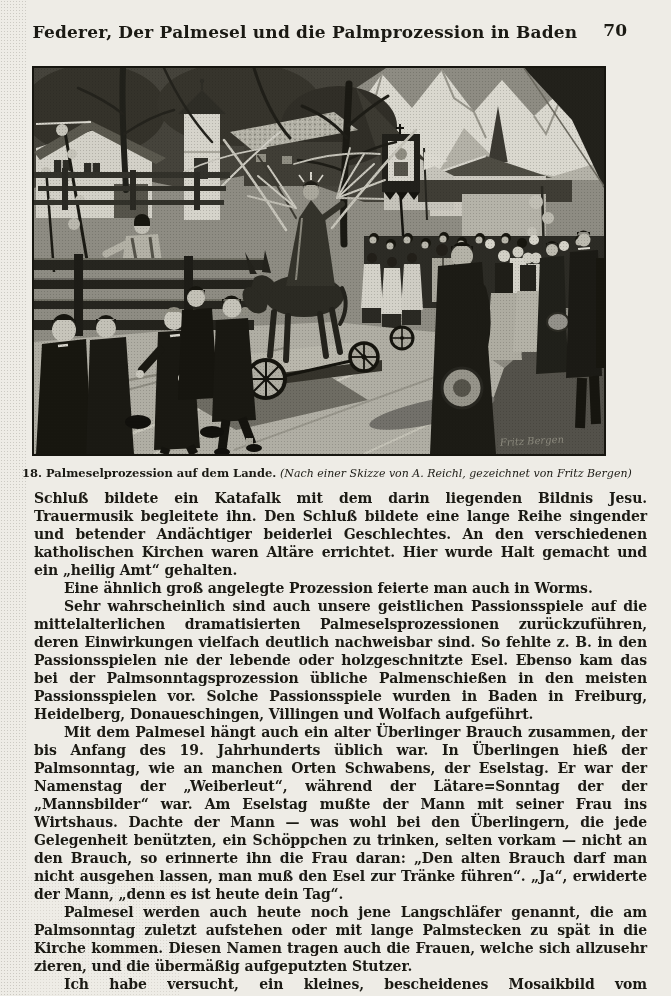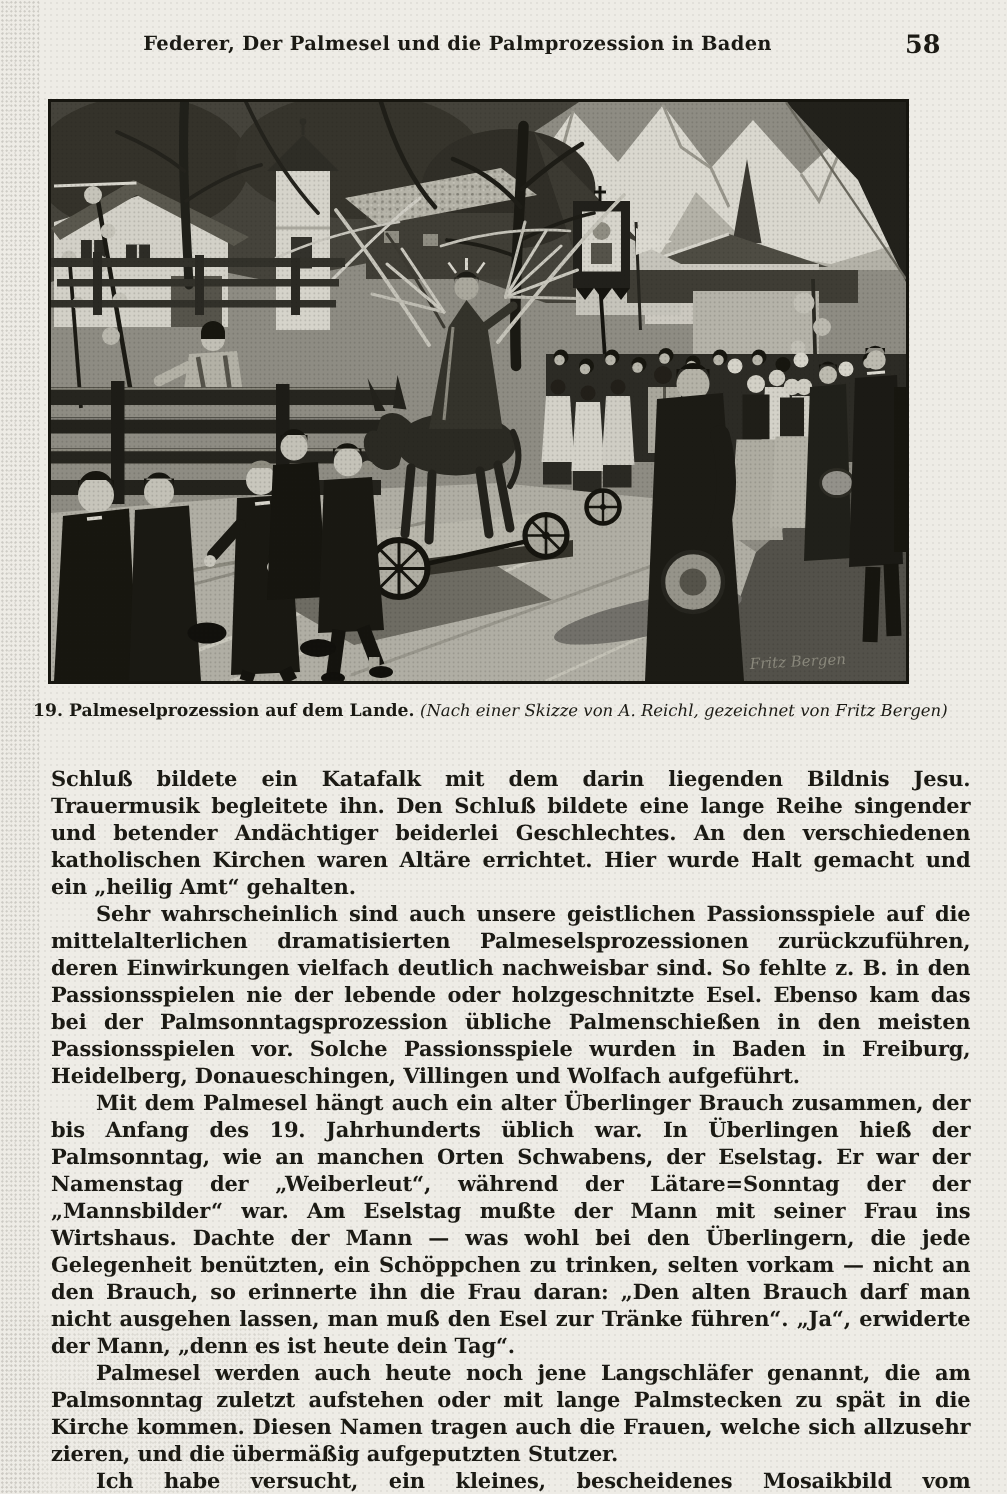--- a/index.html
+++ b/index.html
@@ -20,21 +20,21 @@
     background-image:radial-gradient(#c3c1ba 0.7px, transparent 0.85px);
     background-size:3px 3px;opacity:.8;
   }
   .corner-noise{
     position:absolute;left:0;bottom:0;width:180px;height:120px;pointer-events:none;
     background-image:radial-gradient(#ccc9c2 0.6px, transparent 0.75px);
     background-size:3px 3px;opacity:.6;
   }
   .running-head{
     position:absolute;top:22px;left:0;width:610px;text-align:center;
-    font-size:13px;font-weight:bold;letter-spacing:.2px;
+    font-size:17px;font-weight:bold;letter-spacing:.2px;
   }
   .page-number{
     position:absolute;top:20px;right:44px;
     font-size:17px;font-weight:bold;
   }
   .figure-frame{
     position:absolute;left:32px;top:66px;width:574px;height:390px;
     border:2px solid #16150f;box-sizing:border-box;background:#8e8c83;
   }
   .figure-frame svg{display:block;width:100%;height:100%;}
@@ -43,31 +43,31 @@
     font-size:11.5px;white-space:nowrap;
   }
   .figure-caption .cap-title{font-weight:bold;}
   .figure-caption .cap-credit{font-weight:normal;font-size:11px;font-style:italic;}
   .body-text{
     position:absolute;top:489px;left:34px;width:613px;
     font-size:14px;line-height:18px;font-weight:bold;
     text-align:justify;letter-spacing:-0.1px;
   }
   .body-text p{margin:0;text-indent:30px;}
-  .body-text p.first{text-indent:0;margin-top:22px;}
+  .body-text p.first{text-indent:0;}
 </style>
 </head>
 <body>
 
 <div class="paper-noise"></div>
 <div class="margin-noise"></div>
 <div class="corner-noise"></div>
 
 <div class="running-head">Federer, Der Palmesel und die Palmprozession in Baden</div>
-<div class="page-number">58</div>
+<div class="page-number">70</div>
 
 <div class="figure-frame">
 <svg viewBox="0 0 570 386" preserveAspectRatio="none" role="img">
   <defs>
     <pattern id="halftone" width="3" height="3" patternUnits="userSpaceOnUse">
       <circle cx="1.5" cy="1.5" r="0.55" fill="#16150f" opacity="0.20"></circle>
     </pattern>
     <pattern id="speckle" width="5" height="5" patternUnits="userSpaceOnUse">
       <circle cx="1" cy="1.5" r="0.9" fill="#55534a"></circle>
       <circle cx="3.5" cy="3.8" r="0.7" fill="#d8d6cd"></circle>
@@ -451,23 +451,24 @@
     <circle cx="428" cy="320" r="9" fill="#55534a"></circle>
   </g>
 
   <text x="466" y="378" font-size="10" font-style="italic" fill="#8a887c" transform="rotate(-3 466 378)">Fritz Bergen</text>
 
   <rect x="0" y="0" width="570" height="386" fill="url(#halftone)"></rect>
 </svg>
 </div>
 
 <div class="figure-caption">
-  <span class="cap-title">19. Palmeselprozession auf dem Lande.</span>
+  <span class="cap-title">18. Palmeselprozession auf dem Lande.</span>
   <span class="cap-credit">(Nach einer Skizze von A. Reichl, gezeichnet von Fritz Bergen)</span>
 </div>
 
 <div class="body-text" lang="de">
   <p class="first">Schluß bildete ein Katafalk mit dem darin liegenden Bildnis Jesu.  Trauermusik begleitete ihn.  Den Schluß bildete eine lange Reihe singender und betender Andächtiger beiderlei Geschlechtes.  An den verschiedenen katholischen Kirchen waren Altäre errichtet.  Hier wurde Halt gemacht und ein „heilig Amt“ gehalten.</p>
+  <p>Eine ähnlich groß angelegte Prozession feierte man auch in Worms.</p>
   <p>Sehr wahrscheinlich sind auch unsere geistlichen Passionsspiele auf die mittelalterlichen dramatisierten Palmeselsprozessionen zurückzuführen, deren Einwirkungen vielfach deutlich nachweisbar sind.  So fehlte z. B. in den Passionsspielen nie der lebende oder holzgeschnitzte Esel.  Ebenso kam das bei der Palmsonntagsprozession übliche Palmenschießen in den meisten Passionsspielen vor.  Solche Passionsspiele wurden in Baden in Freiburg, Heidelberg, Donaueschingen, Villingen und Wolfach aufgeführt.</p>
   <p>Mit dem Palmesel hängt auch ein alter Überlinger Brauch zusammen, der bis Anfang des 19. Jahrhunderts üblich war.  In Überlingen hieß der Palmsonntag, wie an manchen Orten Schwabens, der Eselstag.  Er war der Namenstag der „Weiberleut“, während der Lätare=Sonntag der der „Mannsbilder“ war.  Am Eselstag mußte der Mann mit seiner Frau ins Wirtshaus.  Dachte der Mann — was wohl bei den Überlingern, die jede Gelegenheit benützten, ein Schöppchen zu trinken, selten vorkam — nicht an den Brauch, so erinnerte ihn die Frau daran: „Den alten Brauch darf man nicht ausgehen lassen, man muß den Esel zur Tränke führen“.  „Ja“, erwiderte der Mann, „denn es ist heute dein Tag“.</p>
   <p>Palmesel werden auch heute noch jene Langschläfer genannt, die am Palmsonntag zuletzt aufstehen oder mit lange Palmstecken zu spät in die Kirche kommen.  Diesen Namen tragen auch die Frauen, welche sich allzusehr zieren, und die übermäßig aufgeputzten Stutzer.</p>
   <p>Ich habe versucht, ein kleines, bescheidenes Mosaikbild vom mittelalterlichen Palmsonntag zusammenzusetzen.  Manches gleißende Steinchen fehlt noch, ich weiß es.  Sie liegen vielfach unbeachtet und verstaubt in den Archiven; etliche werden wohl ganz verloren gegangen sein, wie die meisten Palmesel.  Doch die Umrisse sind gelegt.</p>
 </div>
 
 </body></html>

